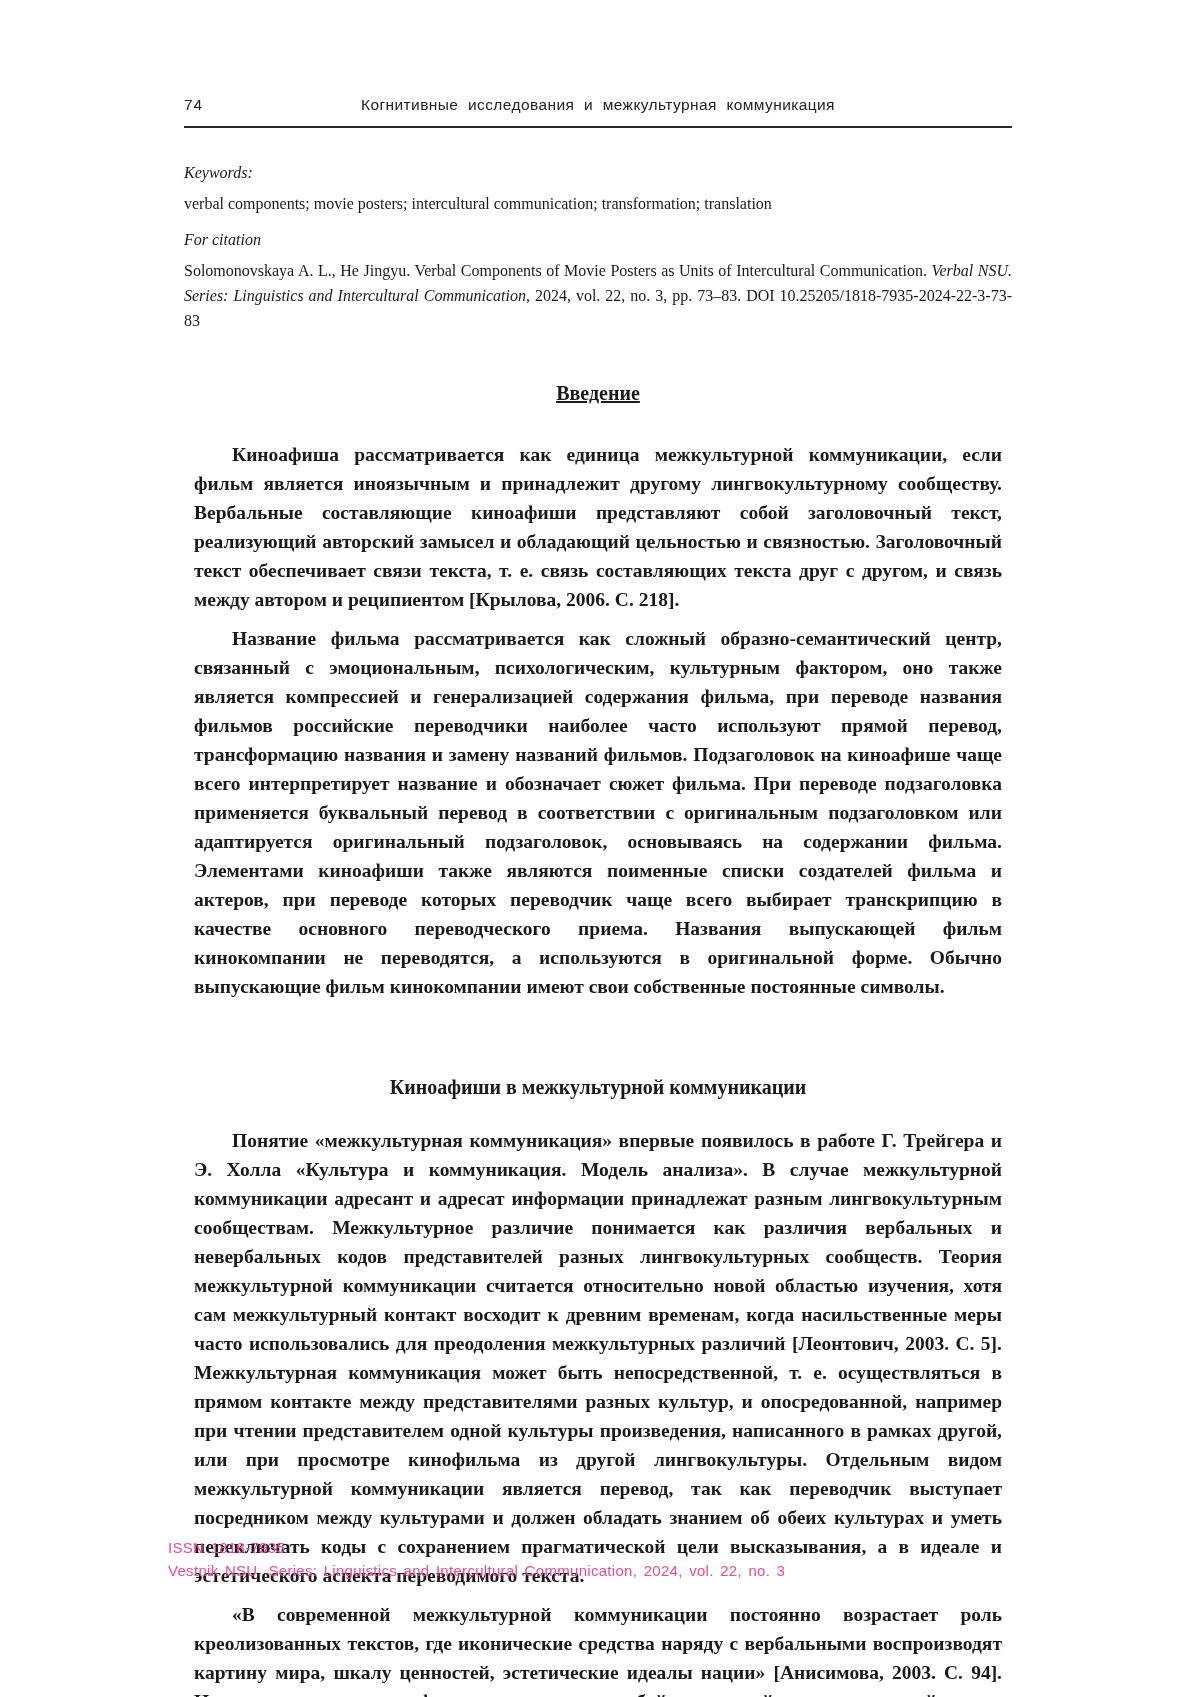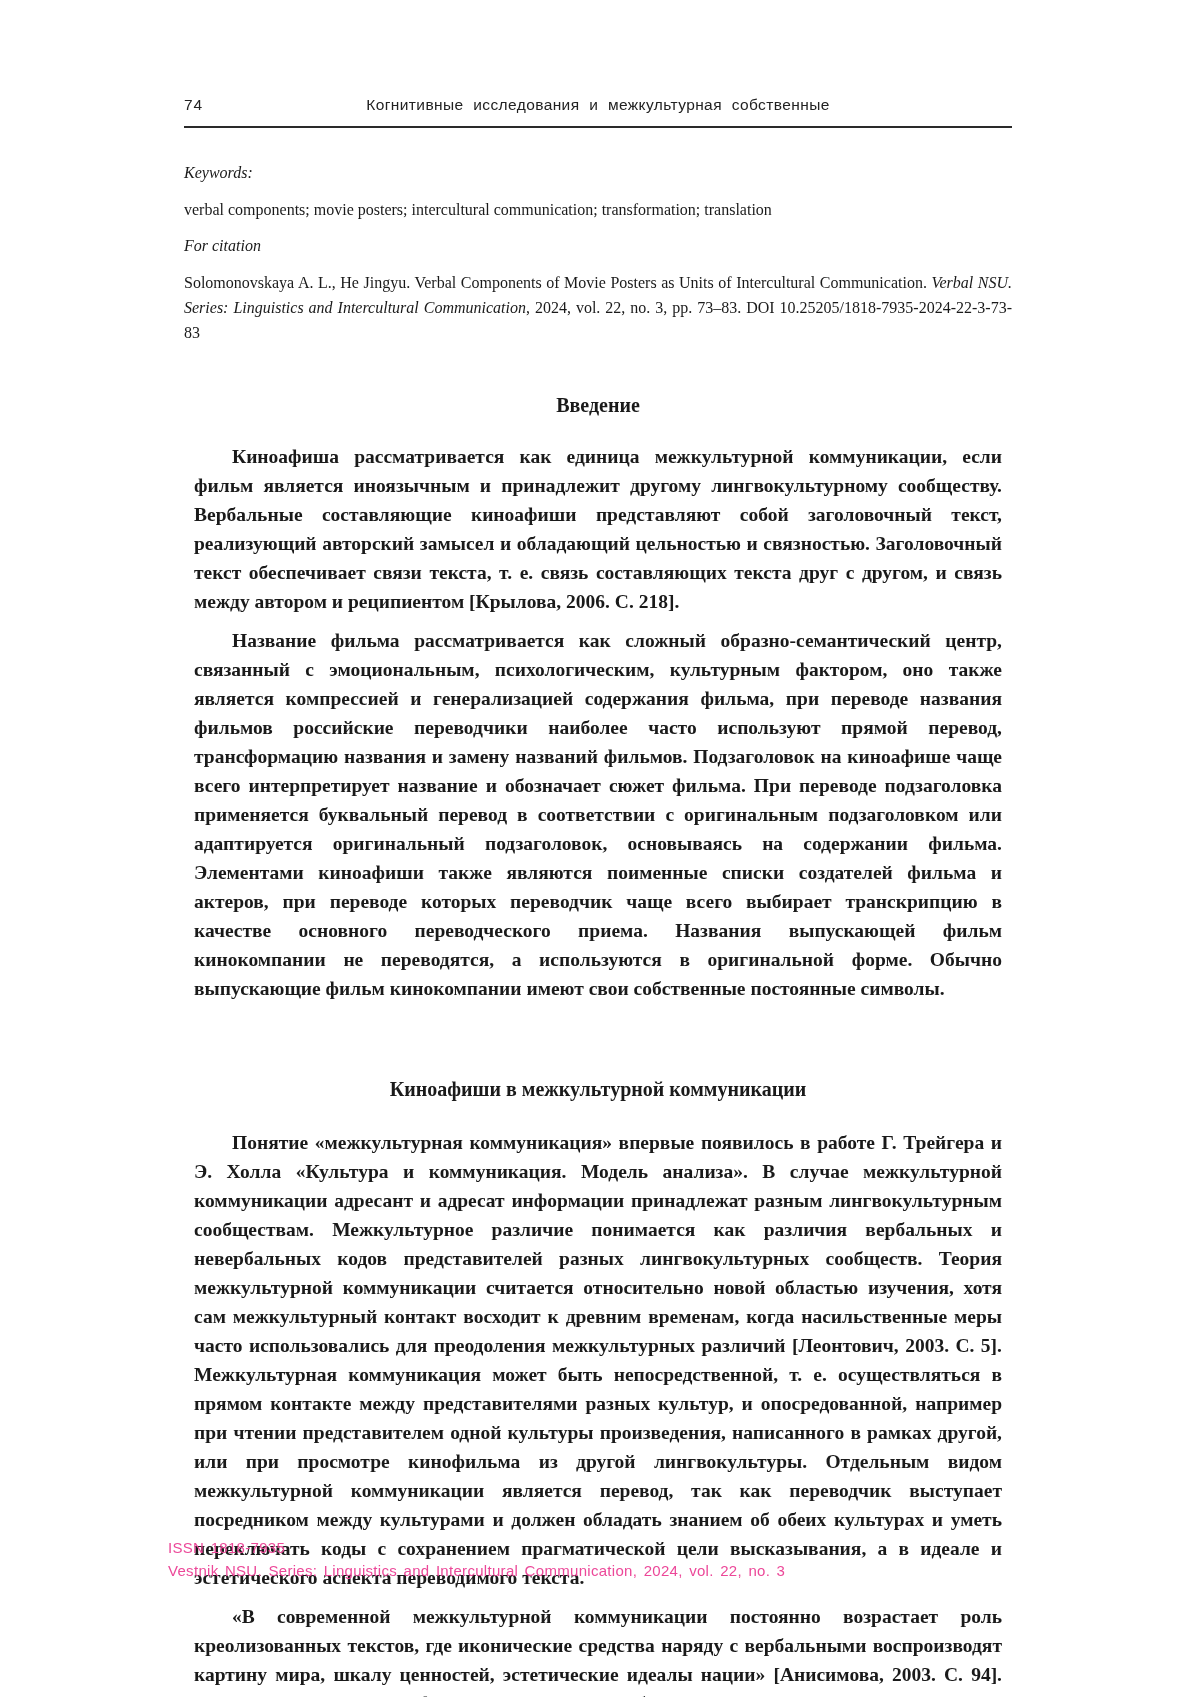--- a/index.html
+++ b/index.html
@@ -45,39 +45,39 @@
   
   .front {
     margin-top: 32px;
     font-family: "Liberation Serif", serif;
     font-size: 16px;
     line-height: 25px;
   }
   .front p { margin: 0; }
   .italic { font-style: italic; }
   .fm-label { margin-top: 0; }
-  .fm-label + .fm-text { margin-top: 12px; }
+  .fm-label + .fm-text { margin-top: 6px; }
   .fm-text { margin-left: 28px; text-align: justify; }
   .fm-gap { margin-top: 11px !important; }
   
   .body-sections {
     font-family: "Liberation Serif", serif;
     font-size: 19.5px;
     line-height: 29px;
     text-align: justify;
   }
   .section-heading {
     font-family: "Liberation Serif", serif;
     font-size: 20px;
     font-weight: bold;
     text-align: center;
     margin: 0;
     padding: 0;
   }
-  .heading-1 { margin-top: 46px; margin-bottom: 22px; }
+  .heading-1 { margin-top: 46px; margin-bottom: 32px; text-decoration: underline; }
   .heading-2 { margin-top: 72px; margin-bottom: 24px; }
   .body-par {
     margin: 10px;
     text-indent: 38px;
     font-weight: bold;
   }
   
   .footer {
     position: absolute;
     left: 168px;
@@ -94,21 +94,21 @@
 </style>
 </head>
 <body>
 
 <div class="page">
 
   <div class="content">
 
     <header class="header">
       <span class="page-num">74</span>
-      <span class="running-head">Когнитивные исследования и межкультурная собственные</span>
+      <span class="running-head">Когнитивные исследования и межкультурная коммуникация</span>
     </header>
     <hr class="header-rule">
 
     <div class="front">
       <p class="fm-label italic">Keywords:</p>
       <p class="fm-text">verbal components; movie posters; intercultural communication; transformation; translation</p>
       <p class="fm-label italic fm-gap">For citation</p>
       <p class="fm-text"><span>Solomonovskaya A. L., He Jingyu. Verbal Components of Movie Posters as Units of Intercultural Communication. </span><span class="italic">Verbal NSU. Series: Linguistics and Intercultural Communication</span><span>, 2024, vol. 22, no. 3, pp. 73–83. DOI 10.25205/1818-7935-2024-22-3-73-83</span></p>
     </div>
 

